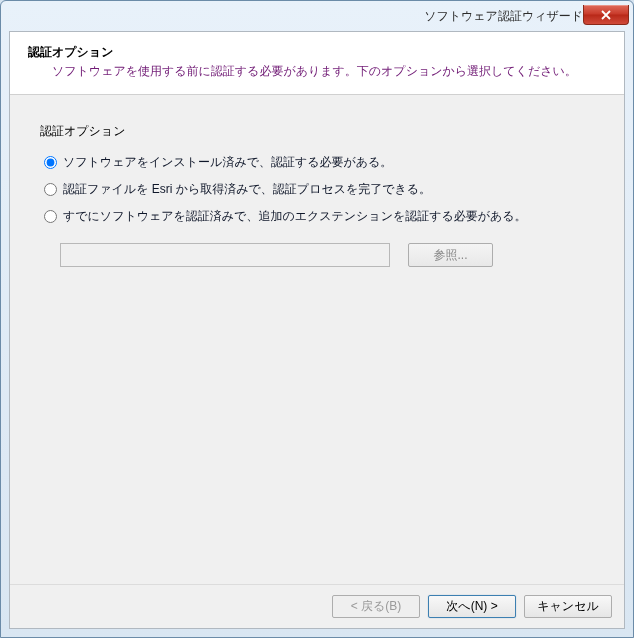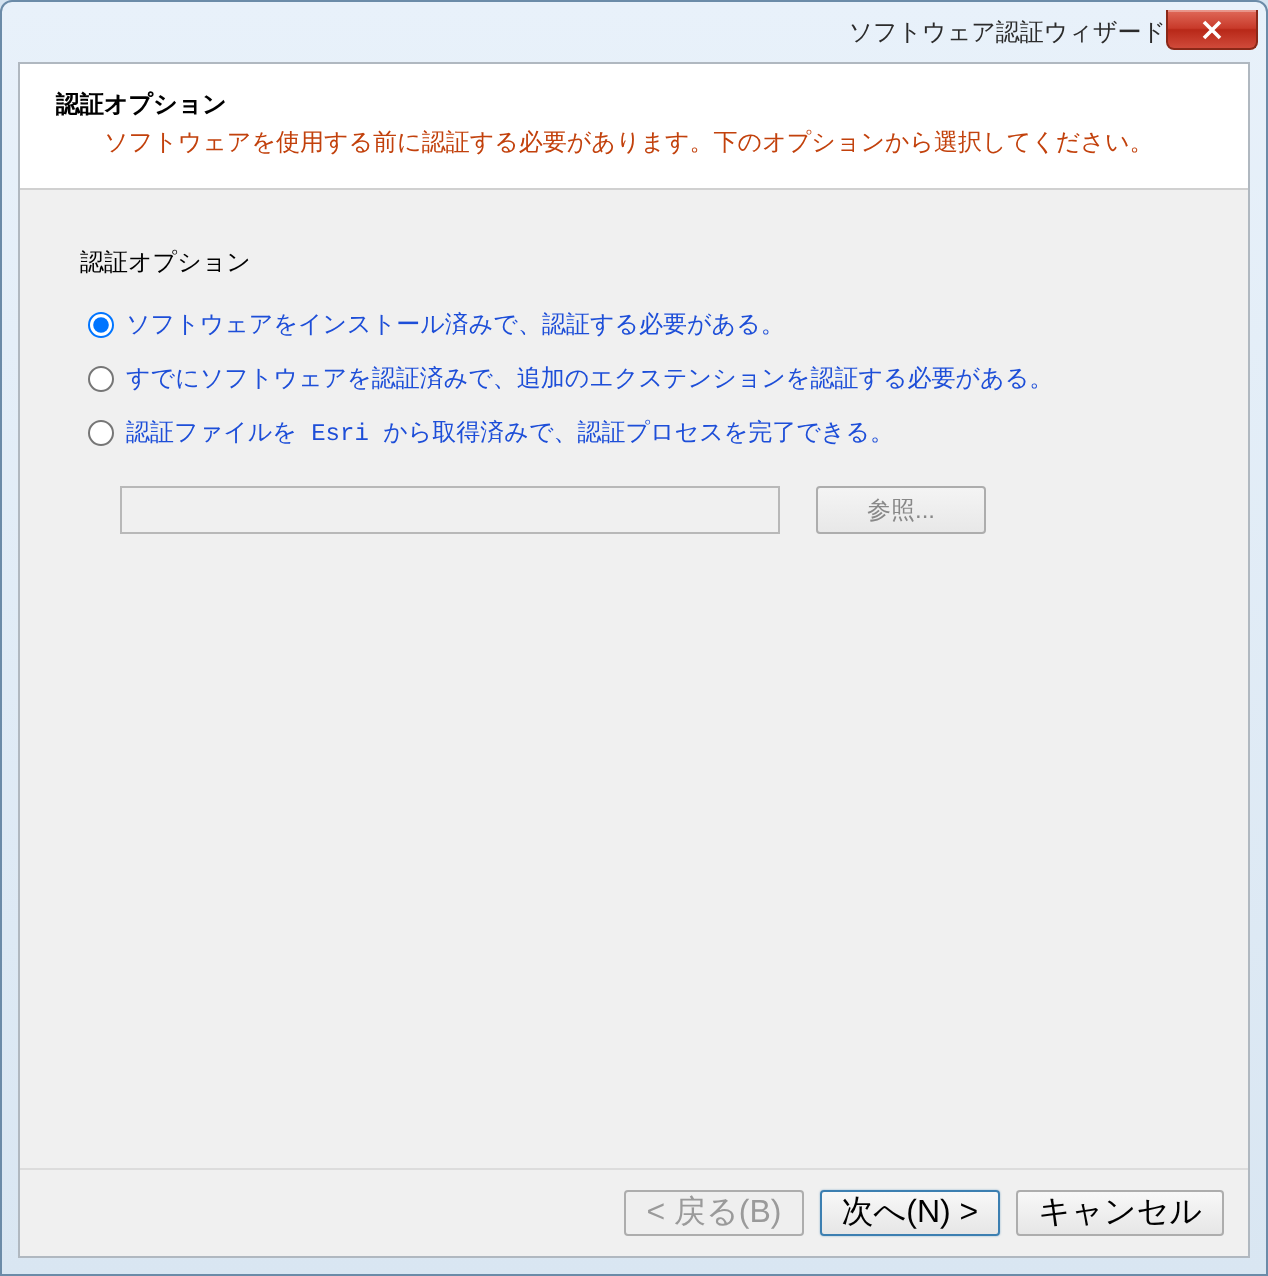--- a/index.html
+++ b/index.html
@@ -69,21 +69,21 @@
       background: #fff;
     }
     .header-title {
       font-weight: bold;
       font-size: 12px;
       color: #000;
       margin-bottom: 2px;
     }
     .header-subtitle {
       font-size: 12px;
-      color: #c2410c;
+      color: #701a75;
       padding-left: 24px;
     }
     .main-body {
       flex: 1;
       background: #f0f0f0;
       border-top: 1px solid #d0d0d0;
       padding: 28px 30px;
     }
     .group-label {
       font-size: 12px;
@@ -94,23 +94,22 @@
       display: flex;
       align-items: center;
       margin-bottom: 10px;
       padding-left: 4px;
     }
     .radio-row input[type="radio"] {
       margin-right: 6px;
     }
     .radio-row label {
       font-size: 12px;
-      color: #1d4ed8;
+      color: #0f172a;
       cursor: pointer;
-      font-family: Liberation Mono, monospace;
     }
     .file-row {
       display: flex;
       align-items: center;
       gap: 18px;
       margin-top: 18px;
       padding-left: 20px;
     }
     .file-input {
       width: 330px;
@@ -142,21 +141,21 @@
       align-items: center;
       justify-content: flex-end;
       padding: 0 12px;
       gap: 8px;
     }
     .footer-btn {
       min-width: 88px;
       height: 23px;
       border: 1px solid #adadad;
       background: linear-gradient(to bottom, #f8f8f8, #e6e6e6);
-      font-size: 16px;
+      font-size: 12px;
       font-family: inherit;
       cursor: pointer;
       border-radius: 2px;
       padding: 0 10px;
     }
     .footer-btn:disabled {
       color: #9a9a9a;
       cursor: default;
       background: #efefef;
     }
@@ -186,27 +185,27 @@
 
     <div class="main-body">
       <div class="group-label">認証オプション</div>
 
       <div class="radio-row">
         <input type="radio" name="auth-option" id="opt0" checked="" style="">
         <label for="opt0">ソフトウェアをインストール済みで、認証する必要がある。</label>
       </div>
 
       <div class="radio-row">
+        <input type="radio" name="auth-option" id="opt2" style="">
+        <label for="opt2">認証ファイルを Esri から取得済みで、認証プロセスを完了できる。</label>
+      </div>
+
+      <div class="radio-row">
         <input type="radio" name="auth-option" id="opt1" style="">
         <label for="opt1">すでにソフトウェアを認証済みで、追加のエクステンションを認証する必要がある。</label>
-      </div>
-
-      <div class="radio-row">
-        <input type="radio" name="auth-option" id="opt2" style="">
-        <label for="opt2">認証ファイルを Esri から取得済みで、認証プロセスを完了できる。</label>
       </div>
 
       <div class="file-row">
         <input type="text" class="file-input" disabled="" value="" style="">
         <button class="browse-btn" disabled="">参照...</button>
       </div>
     </div>
 
     <div class="footer">
       <button class="footer-btn" disabled="">&lt; 戻る(B)</button>

